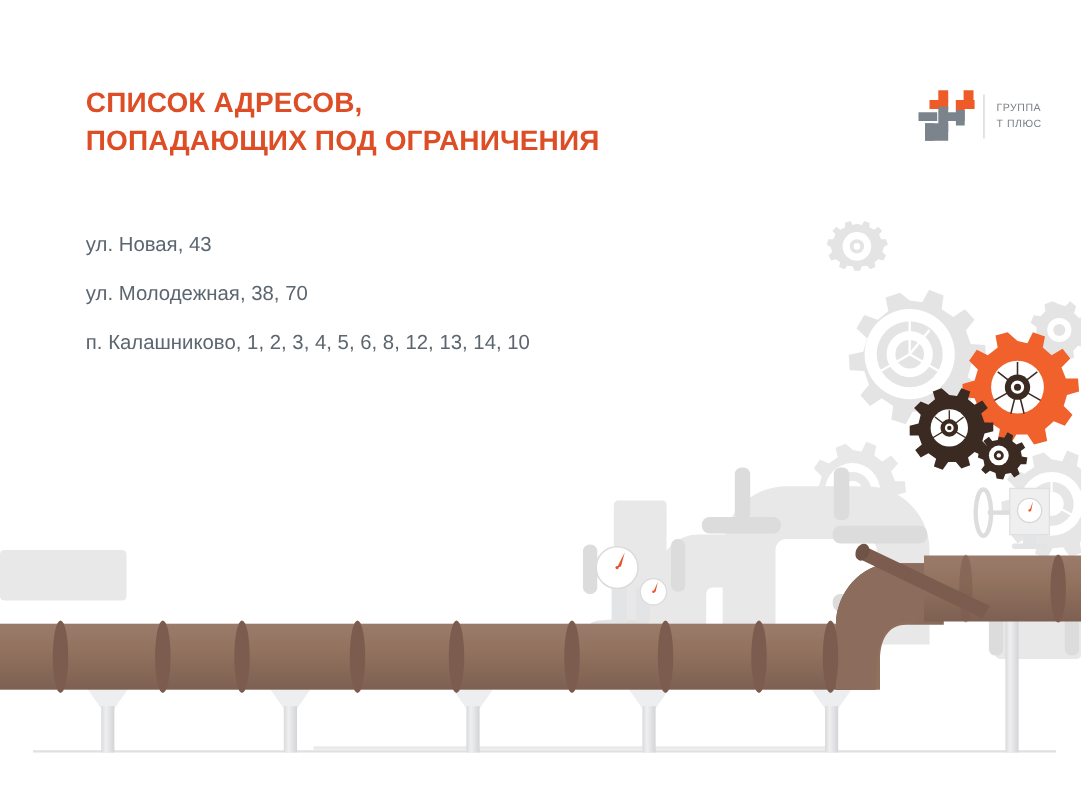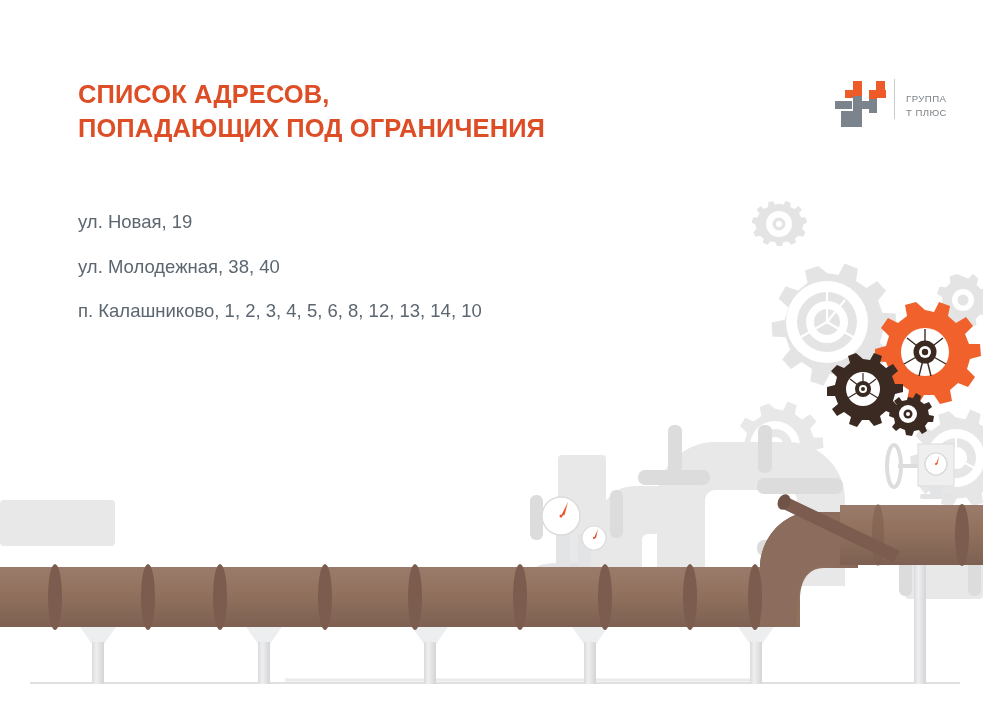--- a/index.html
+++ b/index.html
@@ -75,20 +75,21 @@
   }
 
   
   .logo-block {
     position: absolute;
     left: 833px;
     top: 79px;
     width: 132px;
     height: 54px;
     display: flex;
+    align-items: center;
   }
   .logo-mark {
     width: 54px;
     height: 52px;
     flex: none;
   }
   .logo-divider {
     width: 1px;
     height: 40px;
     background: #c9ccce;
@@ -332,22 +333,22 @@
       <ellipse cx="878" cy="535" rx="6" ry="31" opacity="0.55"></ellipse>
     </g>
   </svg>
 
   <div id="content">
 
     <h1 class="slide-title">СПИСОК АДРЕСОВ,
 ПОПАДАЮЩИХ ПОД ОГРАНИЧЕНИЯ</h1>
 
     <ul class="address-list">
-      <li class="address-item">ул. Новая, 19</li>
-      <li class="address-item">ул. Молодежная,  38, 40</li>
+      <li class="address-item">ул. Новая, 43</li>
+      <li class="address-item">ул. Молодежная,  38, 70</li>
       <li class="address-item">п. Калашниково,  1, 2, 3, 4, 5, 6, 8, 12, 13, 14, 10</li>
     </ul>
 
     <div class="logo-block">
       <svg class="logo-mark" viewBox="0 0 54 52">
 
         <path d="M20,2 L29,2 L29,13 L20,13 Z" fill="#EE5B28"></path>
         <path d="M20,11 L29,11 L29,19 L12,19 L12,11 Z" fill="#EE5B28"></path>
         <path d="M20,17 L29,17 L29,40 L20,40 Z" fill="#7B848C"></path>
         <path d="M20,32 L29,32 L29,40 L8,40 L8,32 Z" fill="#7B848C"></path>

